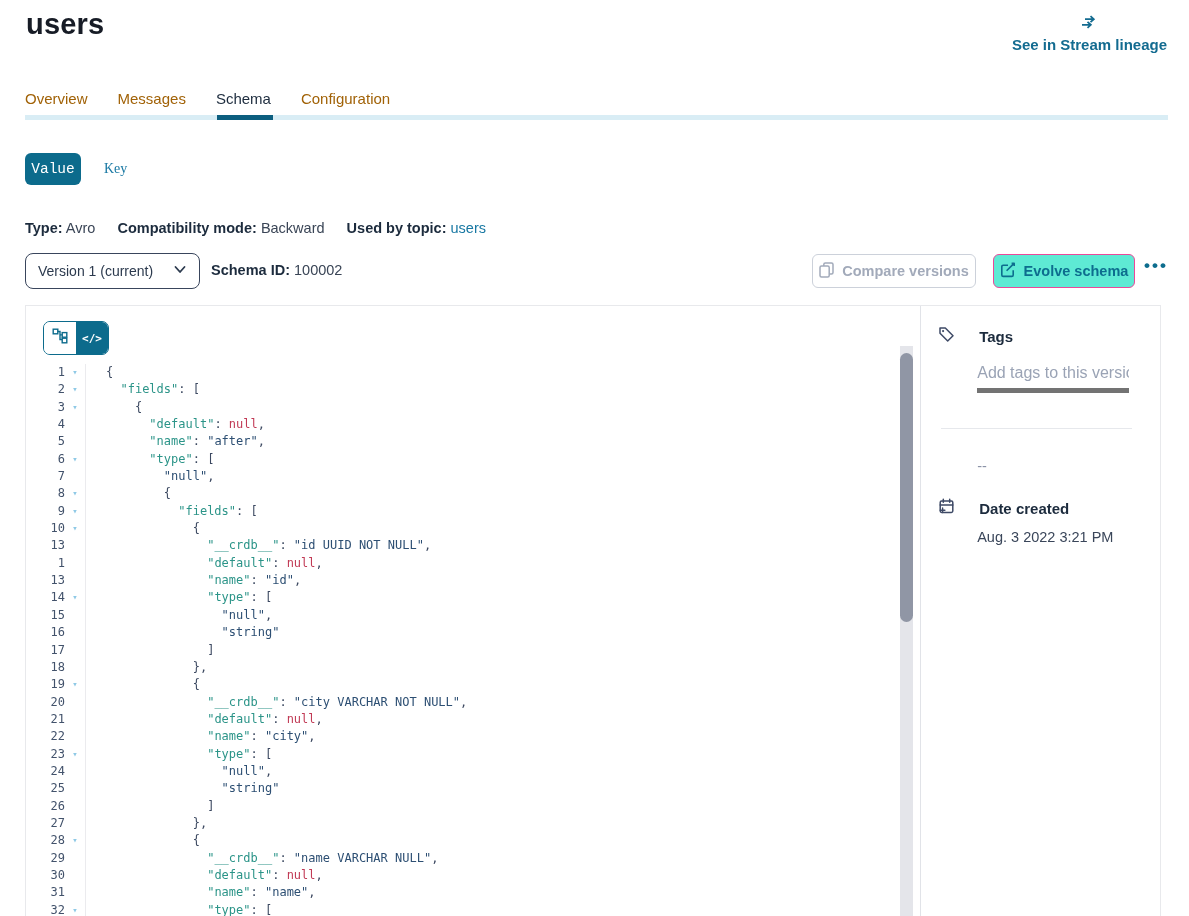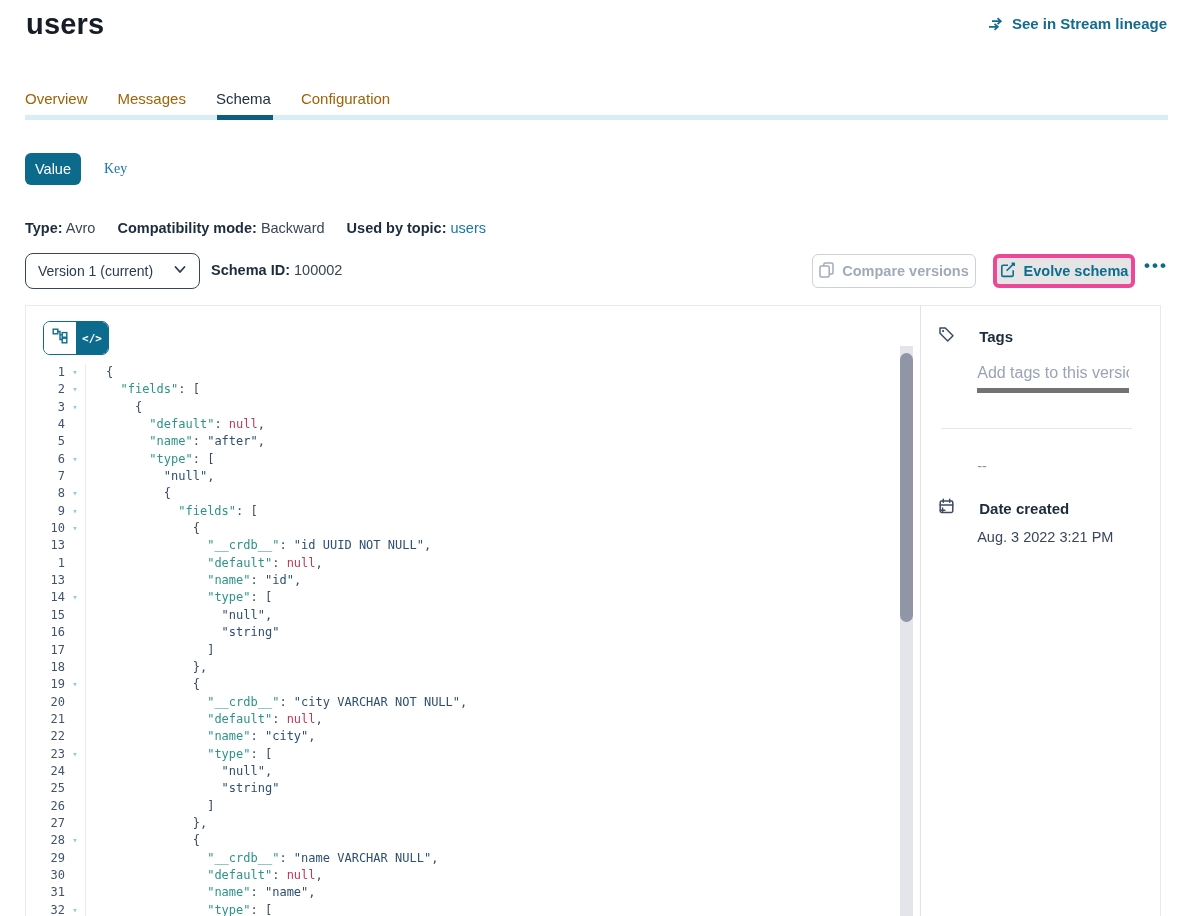--- a/index.html
+++ b/index.html
@@ -4,34 +4,34 @@
 <style>
   * { margin: 0; padding: 0; box-sizing: border-box; }
   html, body { width: 1189px; height: 916px; overflow: hidden; background: #ffffff;
     font-family: "Liberation Sans", sans-serif; color: #2f3b4c; }
   .page { position: relative; width: 1189px; height: 916px; }
 
   
   .page-title { position: absolute; left: 26px; top: 8px; font-size: 29px; font-weight: 700;
     color: #171c26; letter-spacing: 0.2px; }
   .lineage-link { position: absolute; right: 22px; top: 15px; display: flex; align-items: center;
-    gap: 7px; color: #136b90; font-size: 15px; font-weight: 700; cursor: pointer; }
+    gap: 7px; color: #136b90; font-size: 15px; font-weight: 700; cursor: pointer; flex-direction: column; }
   .lineage-link svg { display: block; }
 
   
   .tabs { position: absolute; left: 25px; top: 90px; display: flex; gap: 30px; font-size: 15px; }
   .tab { color: #a16207; cursor: pointer; padding-bottom: 14px; font-weight: 400; }
   .tab.active { color: #1c2b3d; font-weight: 500; }
   .tab-bar { position: absolute; left: 25px; right: 21px; top: 115px; height: 5px; background: #d9edf5; }
   .tab-active-indicator { position: absolute; left: 192px; width: 56px; top: 0; height: 5px; background: #0c5e7f; }
 
   
   .vk-toggle { position: absolute; left: 25px; top: 153px; display: flex; align-items: center; }
   .btn-value { width: 56px; height: 32px; background: #0c6b8c; color: #ffffff; border: none;
-    border-radius: 6px; font-size: 14.5px; font-family: Liberation Sans, sans-serif; cursor: pointer; }
+    border-radius: 6px; font-size: 14.5px; font-family: Liberation Mono, monospace; cursor: pointer; }
   .btn-key { margin-left: 23px; background: none; border: none; color: #1878a3; font-size: 14px;
     font-family: Liberation Serif, serif; cursor: pointer; }
 
   
   .meta-row { position: absolute; left: 25px; top: 220px; font-size: 14.5px; color: #3a4556; }
   .meta-row b { color: #1c2b3d; font-weight: 700; }
   .meta-sep { display: inline-block; width: 14px; }
   .topic-link { color: #1878a3; cursor: pointer; }
 
   
@@ -40,21 +40,21 @@
     border: 1px solid #39455c; border-radius: 8px; background: #fff; display: flex;
     align-items: center; padding: 0 12px; font-size: 14px; color: #2c3a4e; cursor: pointer; }
   .select-box .sel-label { flex: 1; }
   .schema-id { position: absolute; left: 211px; top: 9px; font-size: 14.5px; color: #3a4556; }
   .schema-id b { color: #1c2b3d; }
   .btn-compare { position: absolute; left: 812px; top: 1px; width: 164px; height: 34px;
     background: #fff; border: 1px solid #ccd1da; border-radius: 6px; color: #a2aaba;
     font-size: 14.5px; font-weight: 700; font-family: inherit; display: flex; align-items: center;
     justify-content: center; gap: 8px; cursor: default; }
   .btn-evolve { position: absolute; left: 993px; top: 1px; width: 142px; height: 34px;
-    background: #e5e5e5; border: 4px solid #ec4899; border-radius: 6px; color: #0d6d8e;
+    background: #5eead4; border: 1px solid #ec4899; border-radius: 6px; color: #0d6d8e;
     font-size: 14.5px; font-weight: 700; font-family: inherit; display: flex; align-items: center;
     justify-content: center; gap: 8px; cursor: pointer; }
   .btn-more { position: absolute; left: 1144px; top: 3px; background: none; border: none;
     color: #0d6d8e; font-size: 17px; font-weight: 700; letter-spacing: 2px; cursor: pointer;
     font-family: inherit; }
 
   
   .panel { position: absolute; left: 25px; top: 305px; width: 1136px; height: 611px;
     border-top: 1px solid #e8e9ec; border-left: 1px solid #e8e9ec; border-right: 1px solid #e8e9ec;
     display: flex; overflow: hidden; }

